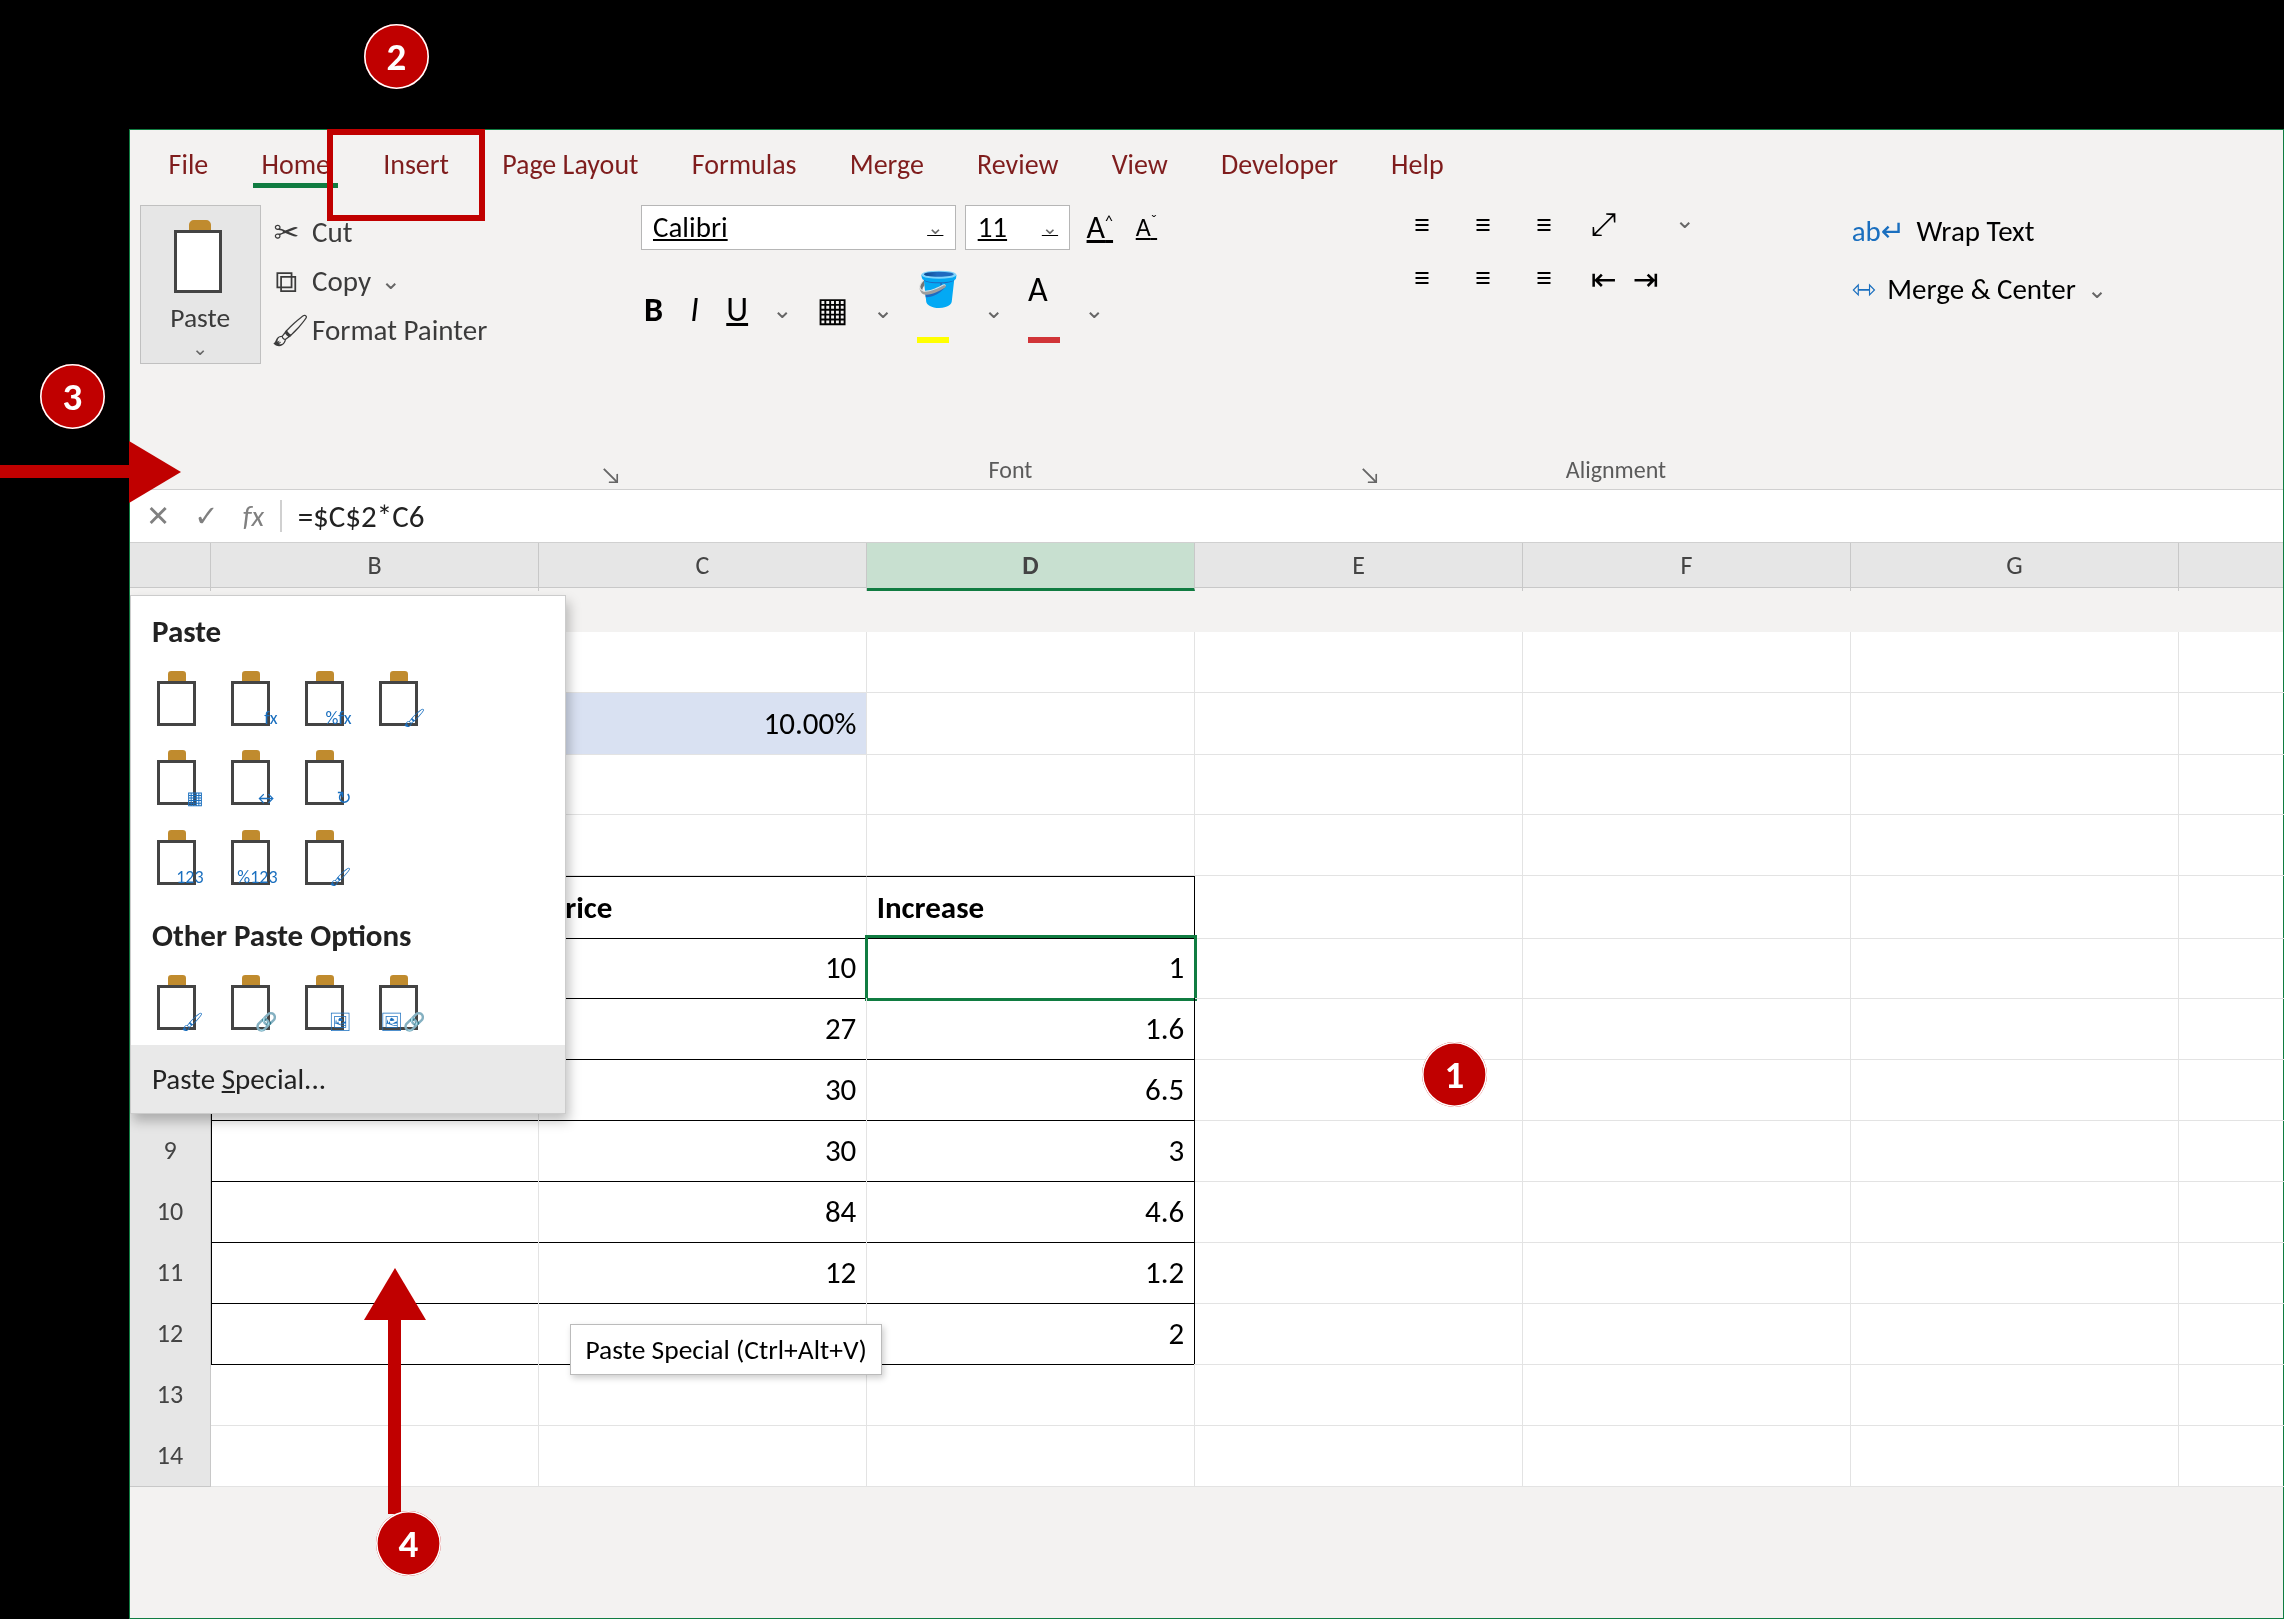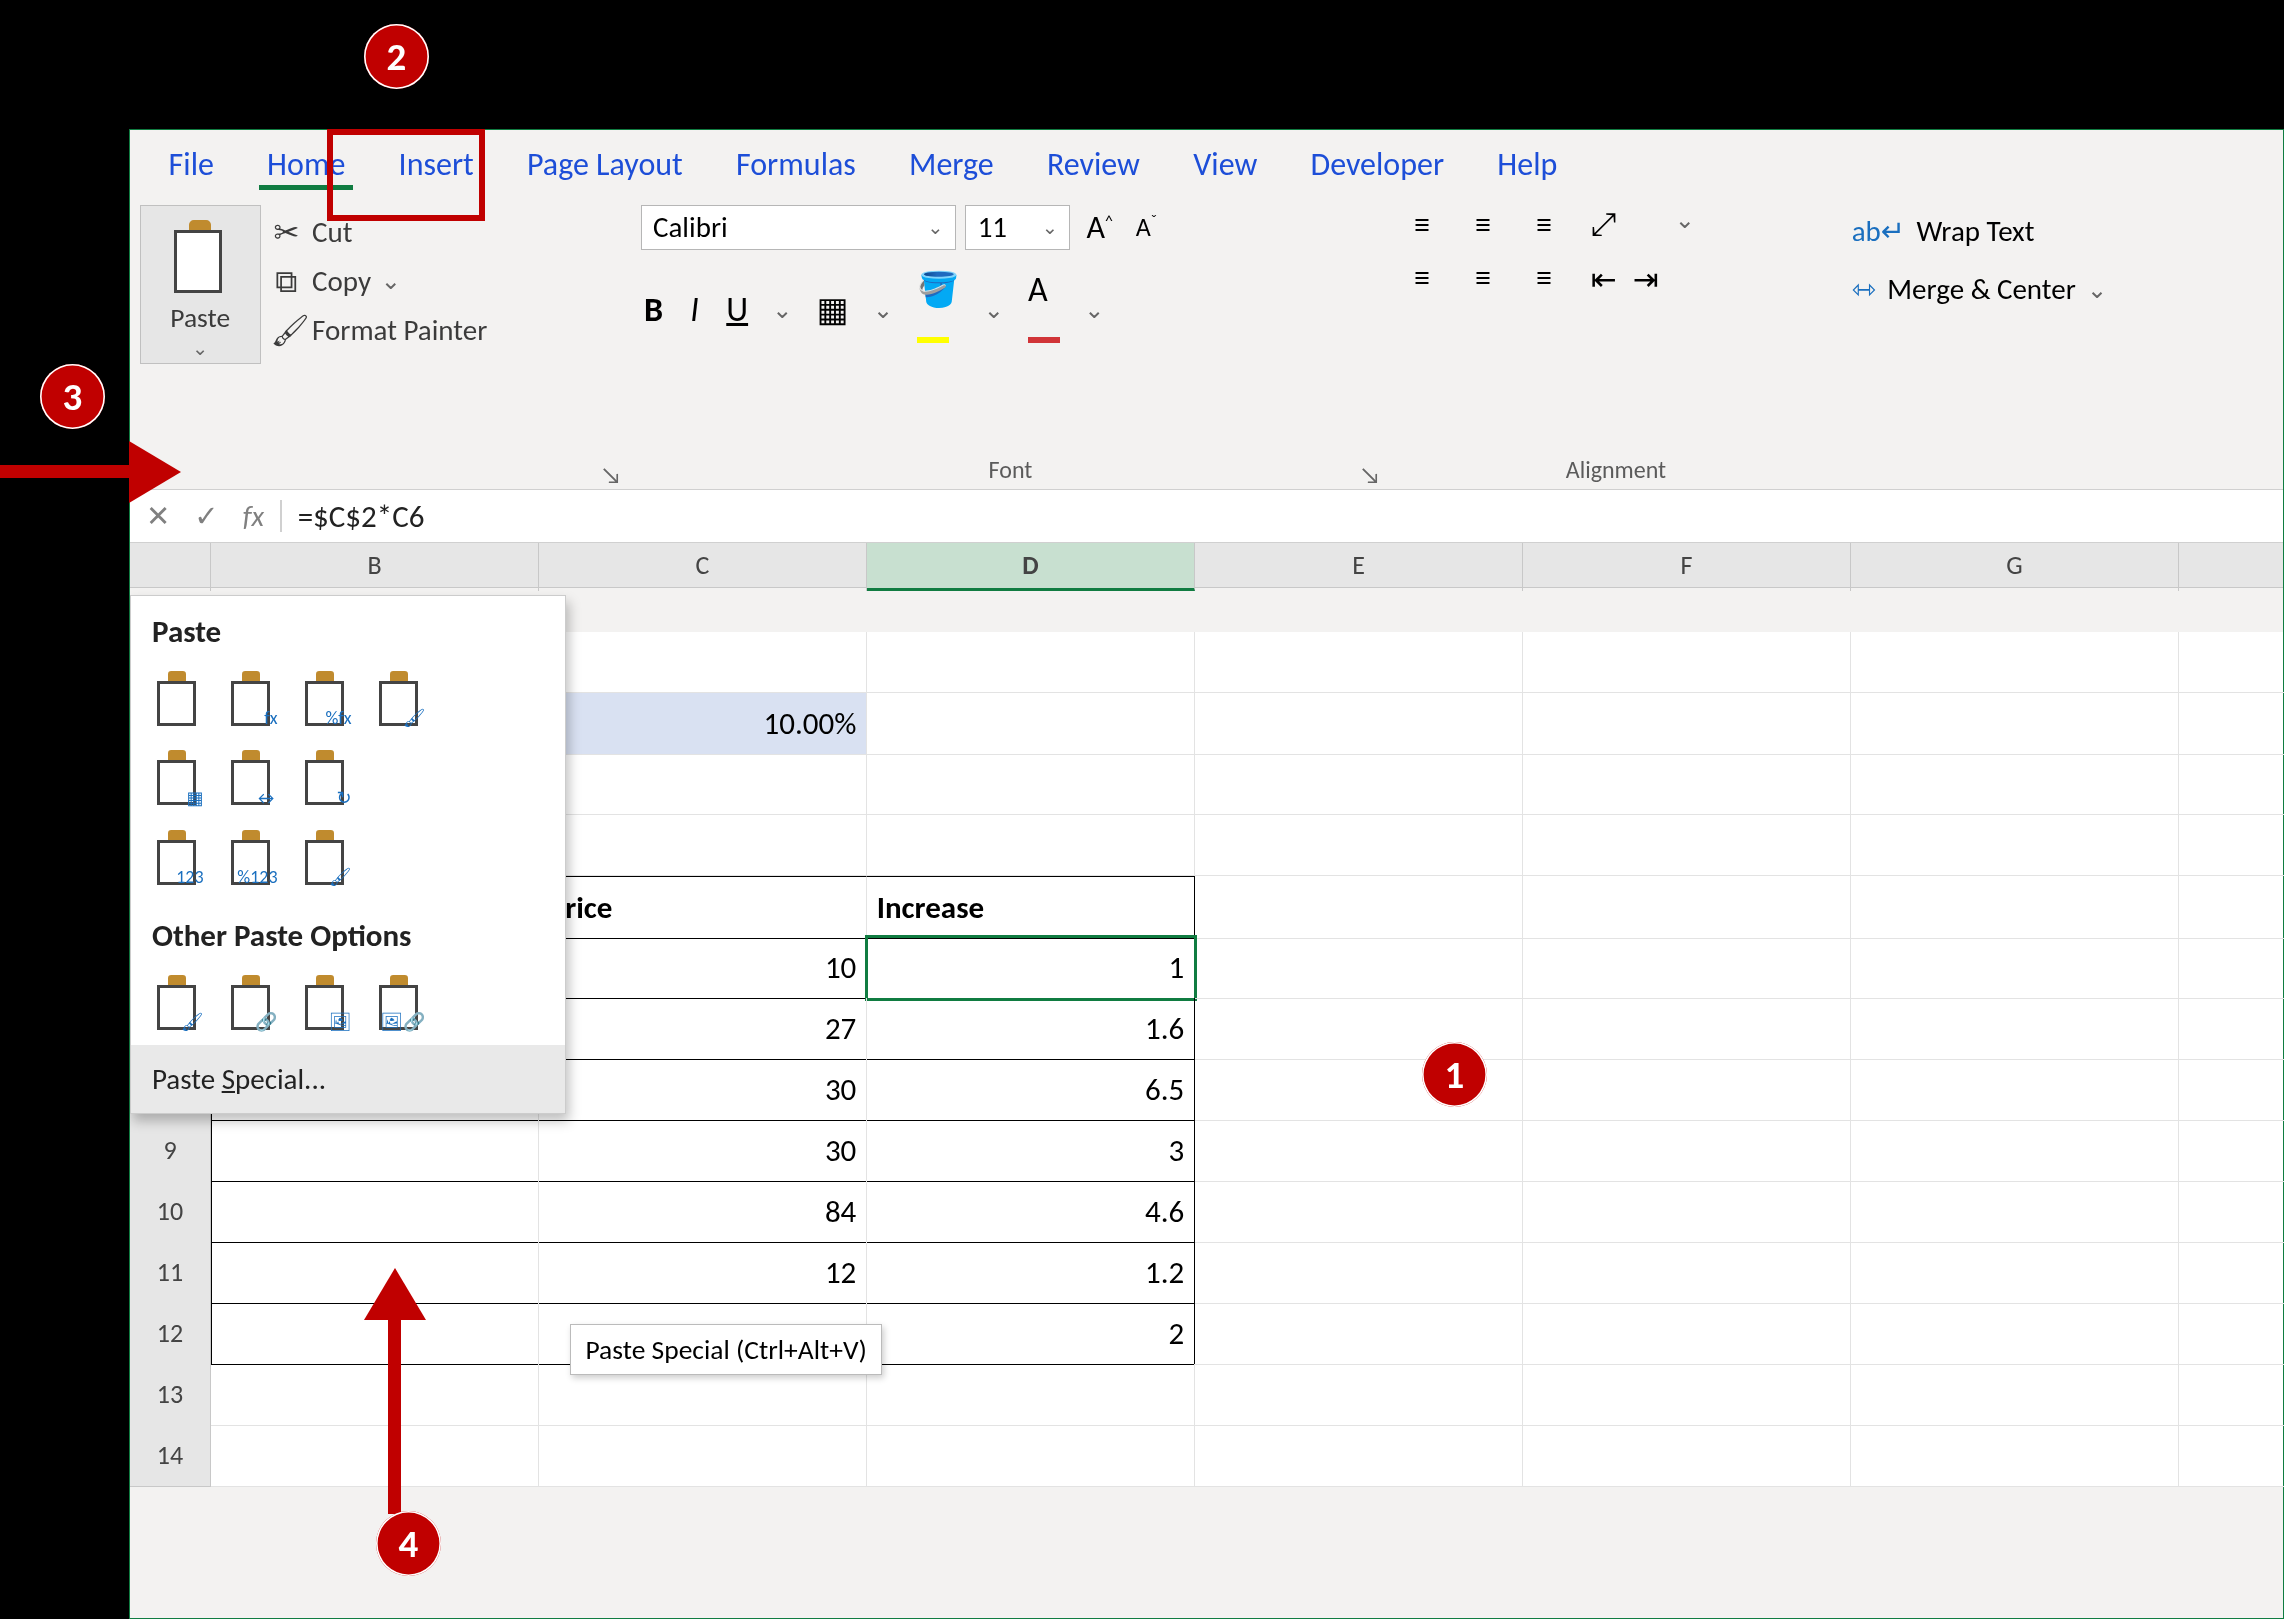--- a/index.html
+++ b/index.html
@@ -26,22 +26,22 @@
   
   .tabs {
     display: flex;
     align-items: center;
     height: 68px;
     padding: 0 16px;
     gap: 8px;
     background: #f3f2f1;
   }
   .tab {
-    font-size: 32px;
-    color: #1d4ed8;
+    font-size: 28px;
+    color: #7f1d1d;
     padding: 8px 22.6px;
     cursor: pointer;
     position: relative;
   }
   .tab.active {
     font-weight: 400;
   }
   .tab.active::after {
     content: "";
     position: absolute;
@@ -127,21 +127,21 @@
   .clip-row {
     display: flex;
     align-items: center;
     gap: 9.7px;
     font-size: 29px;
     color: #3b3b3b;
   }
   .clip-row .mini-icon { width: 32px; text-align: center; font-size: 31px; }
 
   
-  .font-top { display: flex; gap: 9.7px; align-items: center; }
+  .font-top { display: flex; gap: 9.7px; align-items: center; text-decoration: underline; }
   .combo {
     height: 45px;
     background: #fff;
     border: 1.6px solid #b6b6b6;
     display: flex; align-items: center;
     padding: 0 11.3px;
     font-size: 29px;
     justify-content: space-between;
   }
   .combo .chev { font-size: 19.4px; color: #666; margin-left: 8px;}

